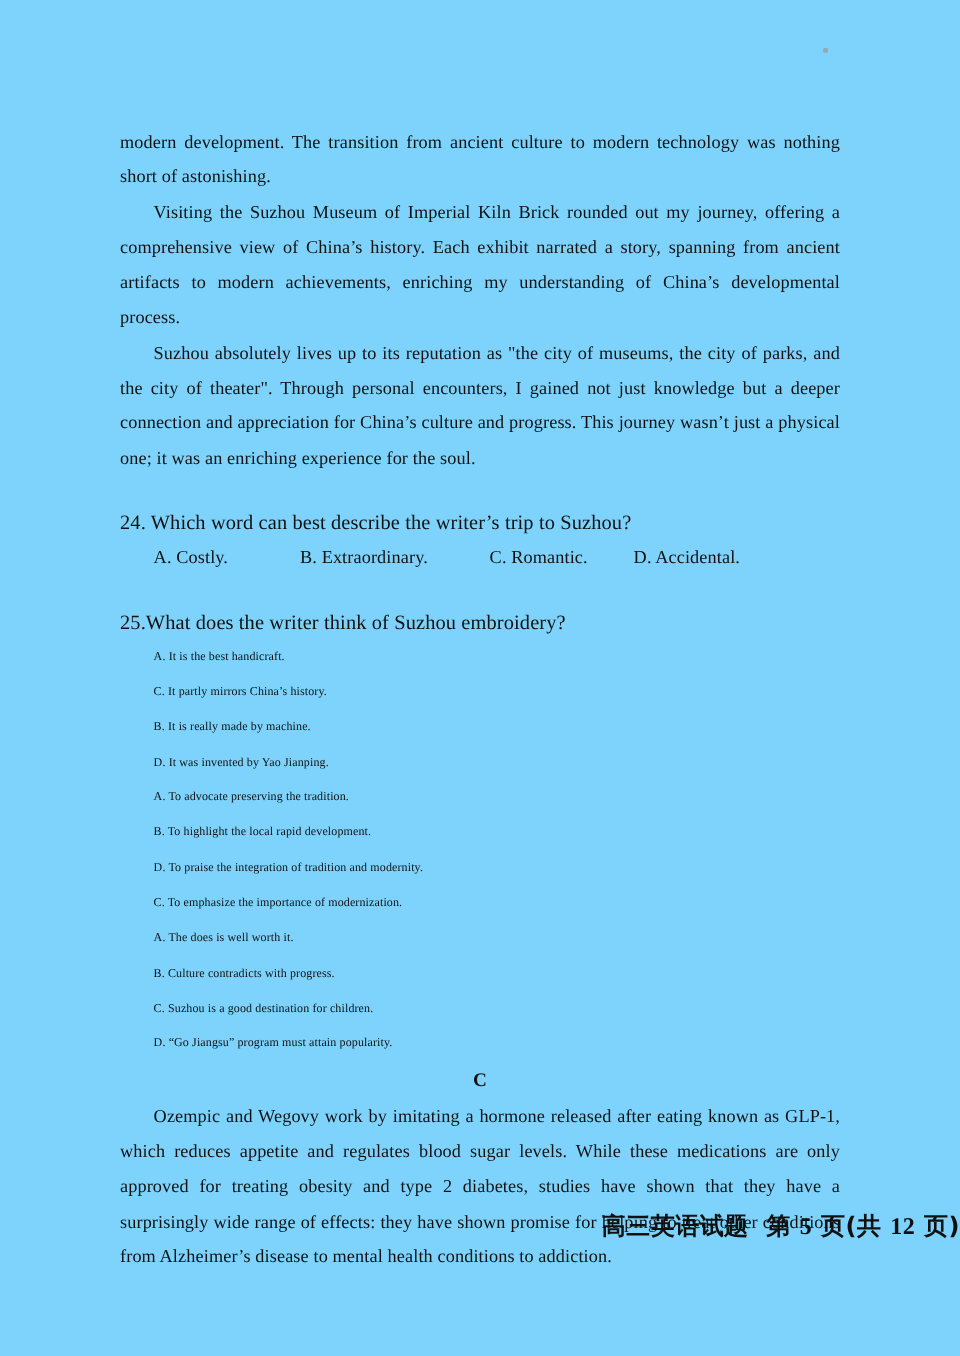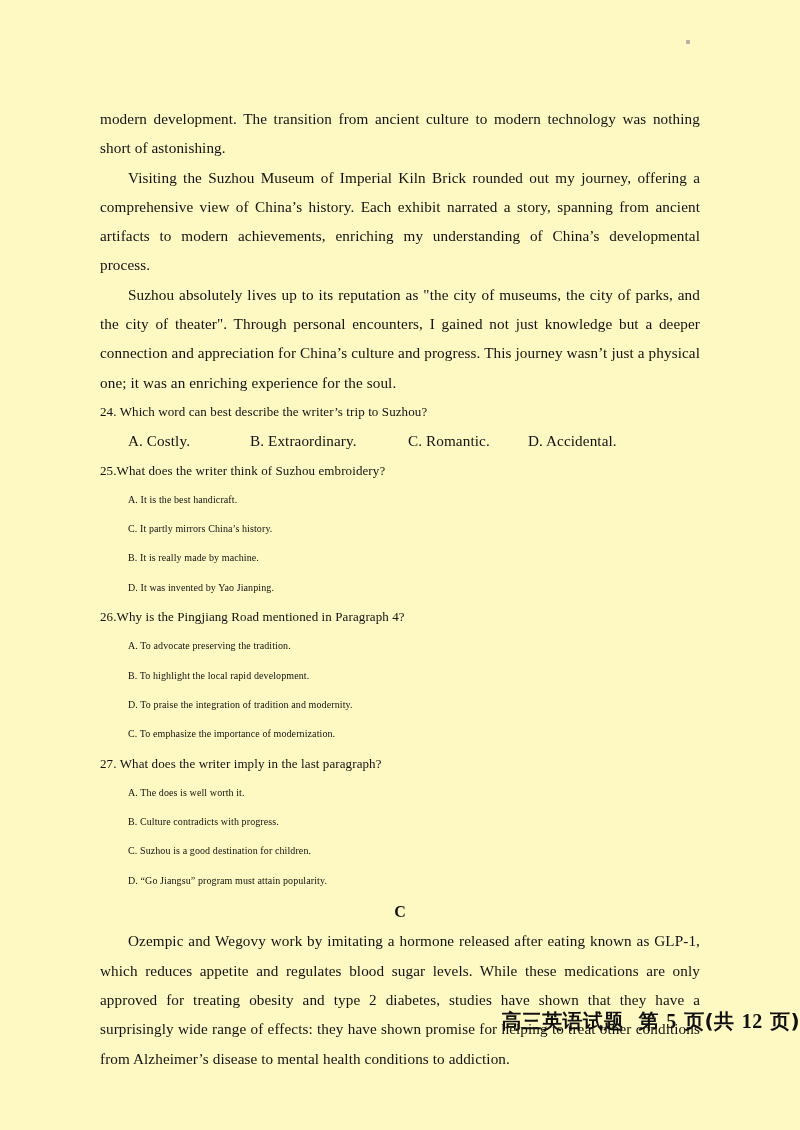--- a/index.html
+++ b/index.html
@@ -14,21 +14,21 @@
     position: relative;
     overflow: hidden;
     font-family: "Liberation Serif", "DejaVu Serif", serif;
     color: #111111;
     -webkit-font-smoothing: antialiased;
   }
 
   .page {
     position: absolute;
     inset: 0;
-    background: #fef9c3;
+    background: #7dd3fc;
   }
 
   
   .scan-mark {
     position: absolute;
     left: 686px;
     top: 40px;
     width: 4px;
     height: 4px;
     background: #9a9a9a;
@@ -50,24 +50,25 @@
     font-size: 15.2px;
     line-height: 29.3px;
     letter-spacing: 0.1px;
     text-indent: 0;
   }
   p.body-par.indented {
     text-indent: 28px;
   }
 
   .q-line {
-    font-size: 13px;
+    font-size: 17px;
     line-height: 29.3px;
     letter-spacing: 0.1px;
     white-space: nowrap;
+    margin-top: 24px;
   }
   .opt-line {
     font-size: 10px;
     line-height: 29.3px;
     letter-spacing: 0.1px;
     padding-left: 28px;
     white-space: nowrap;
   }
   .opt-row {
     font-size: 15.2px;
@@ -129,27 +130,25 @@
     <div class="opt-row">
       <span class="opt-cell c1">A. Costly.</span><span class="opt-cell c2">B. Extraordinary.</span><span class="opt-cell c3">C. Romantic.</span><span class="opt-cell">D. Accidental.</span>
     </div>
 
     <div class="q-line">25.What does the writer think of Suzhou embroidery?</div>
     <div class="opt-line">A. It is the best handicraft.</div>
     <div class="opt-line">C. It partly mirrors China’s history.</div>
     <div class="opt-line">B. It is really made by machine.</div>
     <div class="opt-line">D. It was invented by Yao Jianping.</div>
 
-    <div class="q-line">26.Why is the Pingjiang Road mentioned in Paragraph 4?</div>
     <div class="opt-line">A. To advocate preserving the tradition.</div>
     <div class="opt-line">B. To highlight the local rapid development.</div>
     <div class="opt-line">D. To praise the integration of tradition and modernity.</div>
     <div class="opt-line">C. To emphasize the importance of modernization.</div>
 
-    <div class="q-line">27. What does the writer imply in the last paragraph?</div>
     <div class="opt-line">A. The does is well worth it.</div>
     <div class="opt-line">B. Culture contradicts with progress.</div>
     <div class="opt-line">C. Suzhou is a good destination for children.</div>
     <div class="opt-line">D. “Go Jiangsu” program must attain popularity.</div>
 
     <div class="section-letter">C</div>
 
 
     <p class="body-par indented">Ozempic and Wegovy work by imitating a hormone released after eating known as GLP-1, which reduces appetite and regulates blood sugar levels. While these medications are only approved for treating obesity and type 2 diabetes, studies have shown that they have a surprisingly wide range of effects: they have shown promise for helping to treat other conditions from Alzheimer’s disease to mental health conditions to addiction.</p>
 

